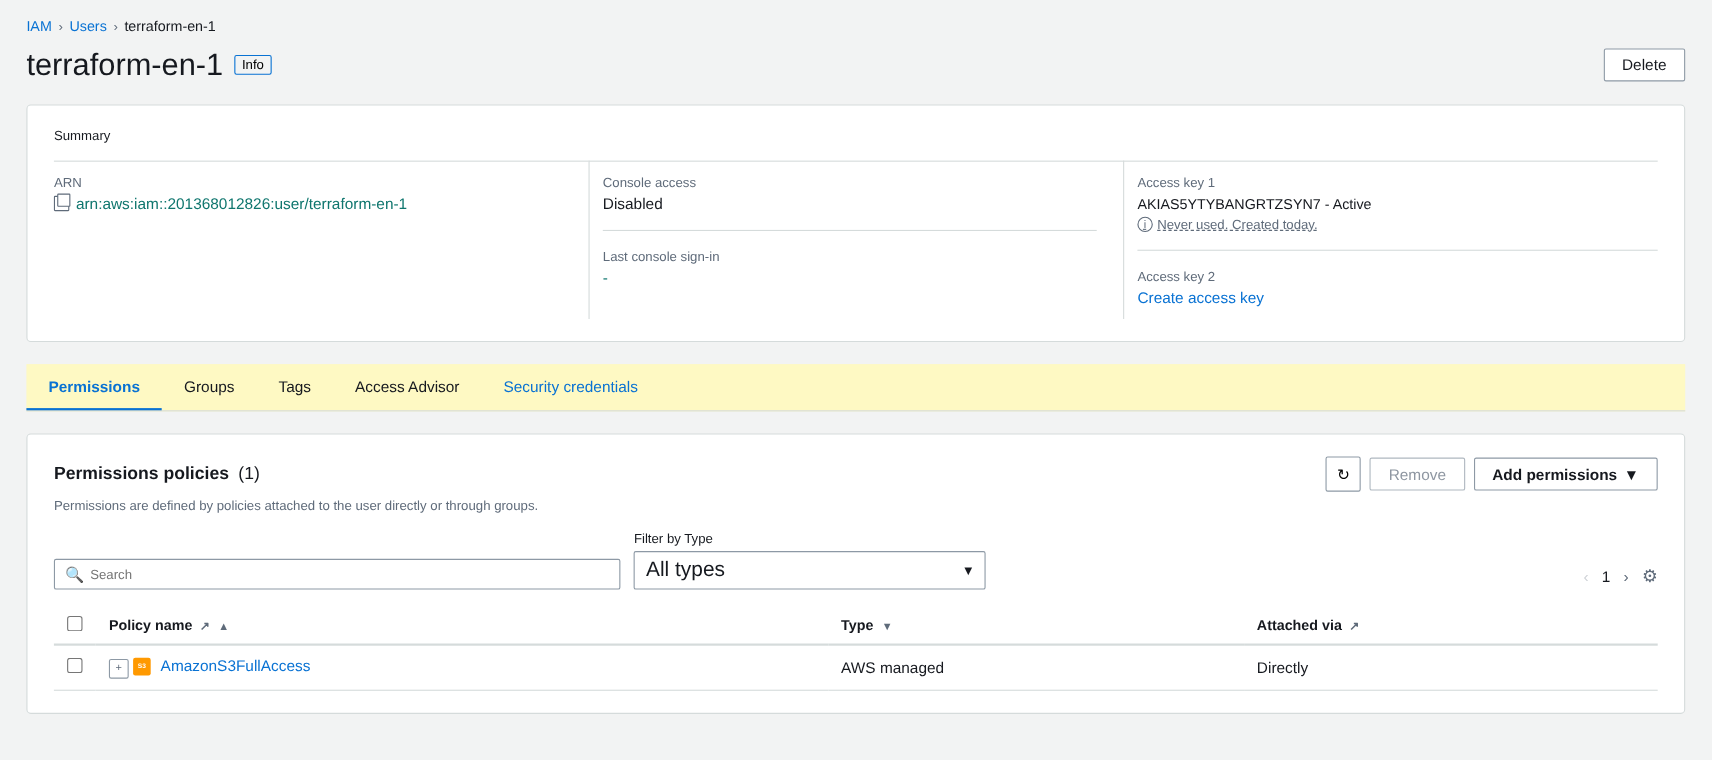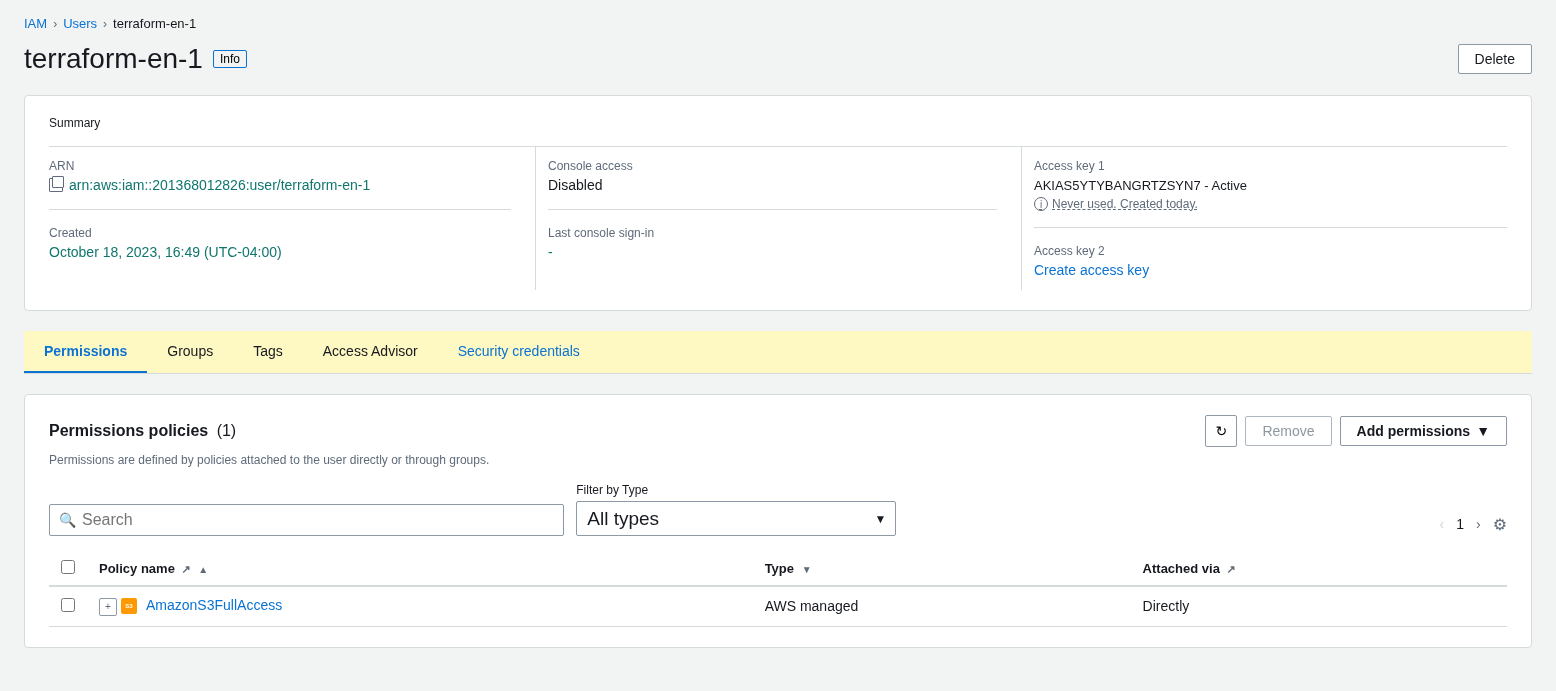--- a/index.html
+++ b/index.html
@@ -266,21 +266,21 @@
       position: absolute;
       left: 10px;
       color: #5f6b7a;
       font-size: 14px;
     }
     .search-input {
       width: 100%;
       padding: 6px 10px 6px 32px;
       border: 1px solid #8d99a5;
       border-radius: 2px;
-      font-size: 16px;
+      font-size: 12px;
       color: #5f6b7a;
       outline: none;
     }
     .type-filter-select {
       padding: 6px 32px 6px 10px;
       border: 1px solid #8d99a5;
       border-radius: 2px;
       font-size: 19px;
       color: #16191f;
       background: white;
@@ -434,24 +434,20 @@
 
   <div class="summary-card">
     <div class="summary-title">Summary</div>
     <div class="summary-grid">
 
       <div class="summary-section">
         <div class="summary-label">ARN</div>
         <div class="summary-value">
           <span class="copy-icon"></span>
           <span>arn:aws:iam::201368012826:user/terraform-en-1</span>
-        </div>
-        <div class="summary-subsection">
-          <div class="summary-label">Created</div>
-          <div class="summary-value">October 18, 2023, 16:49 (UTC-04:00)</div>
         </div>
       </div>
 
       <div class="summary-section">
         <div class="summary-label">Console access</div>
         <div class="summary-value disabled">Disabled</div>
         <div class="summary-subsection">
           <div class="summary-label">Last console sign-in</div>
           <div class="summary-value">-</div>
         </div>

